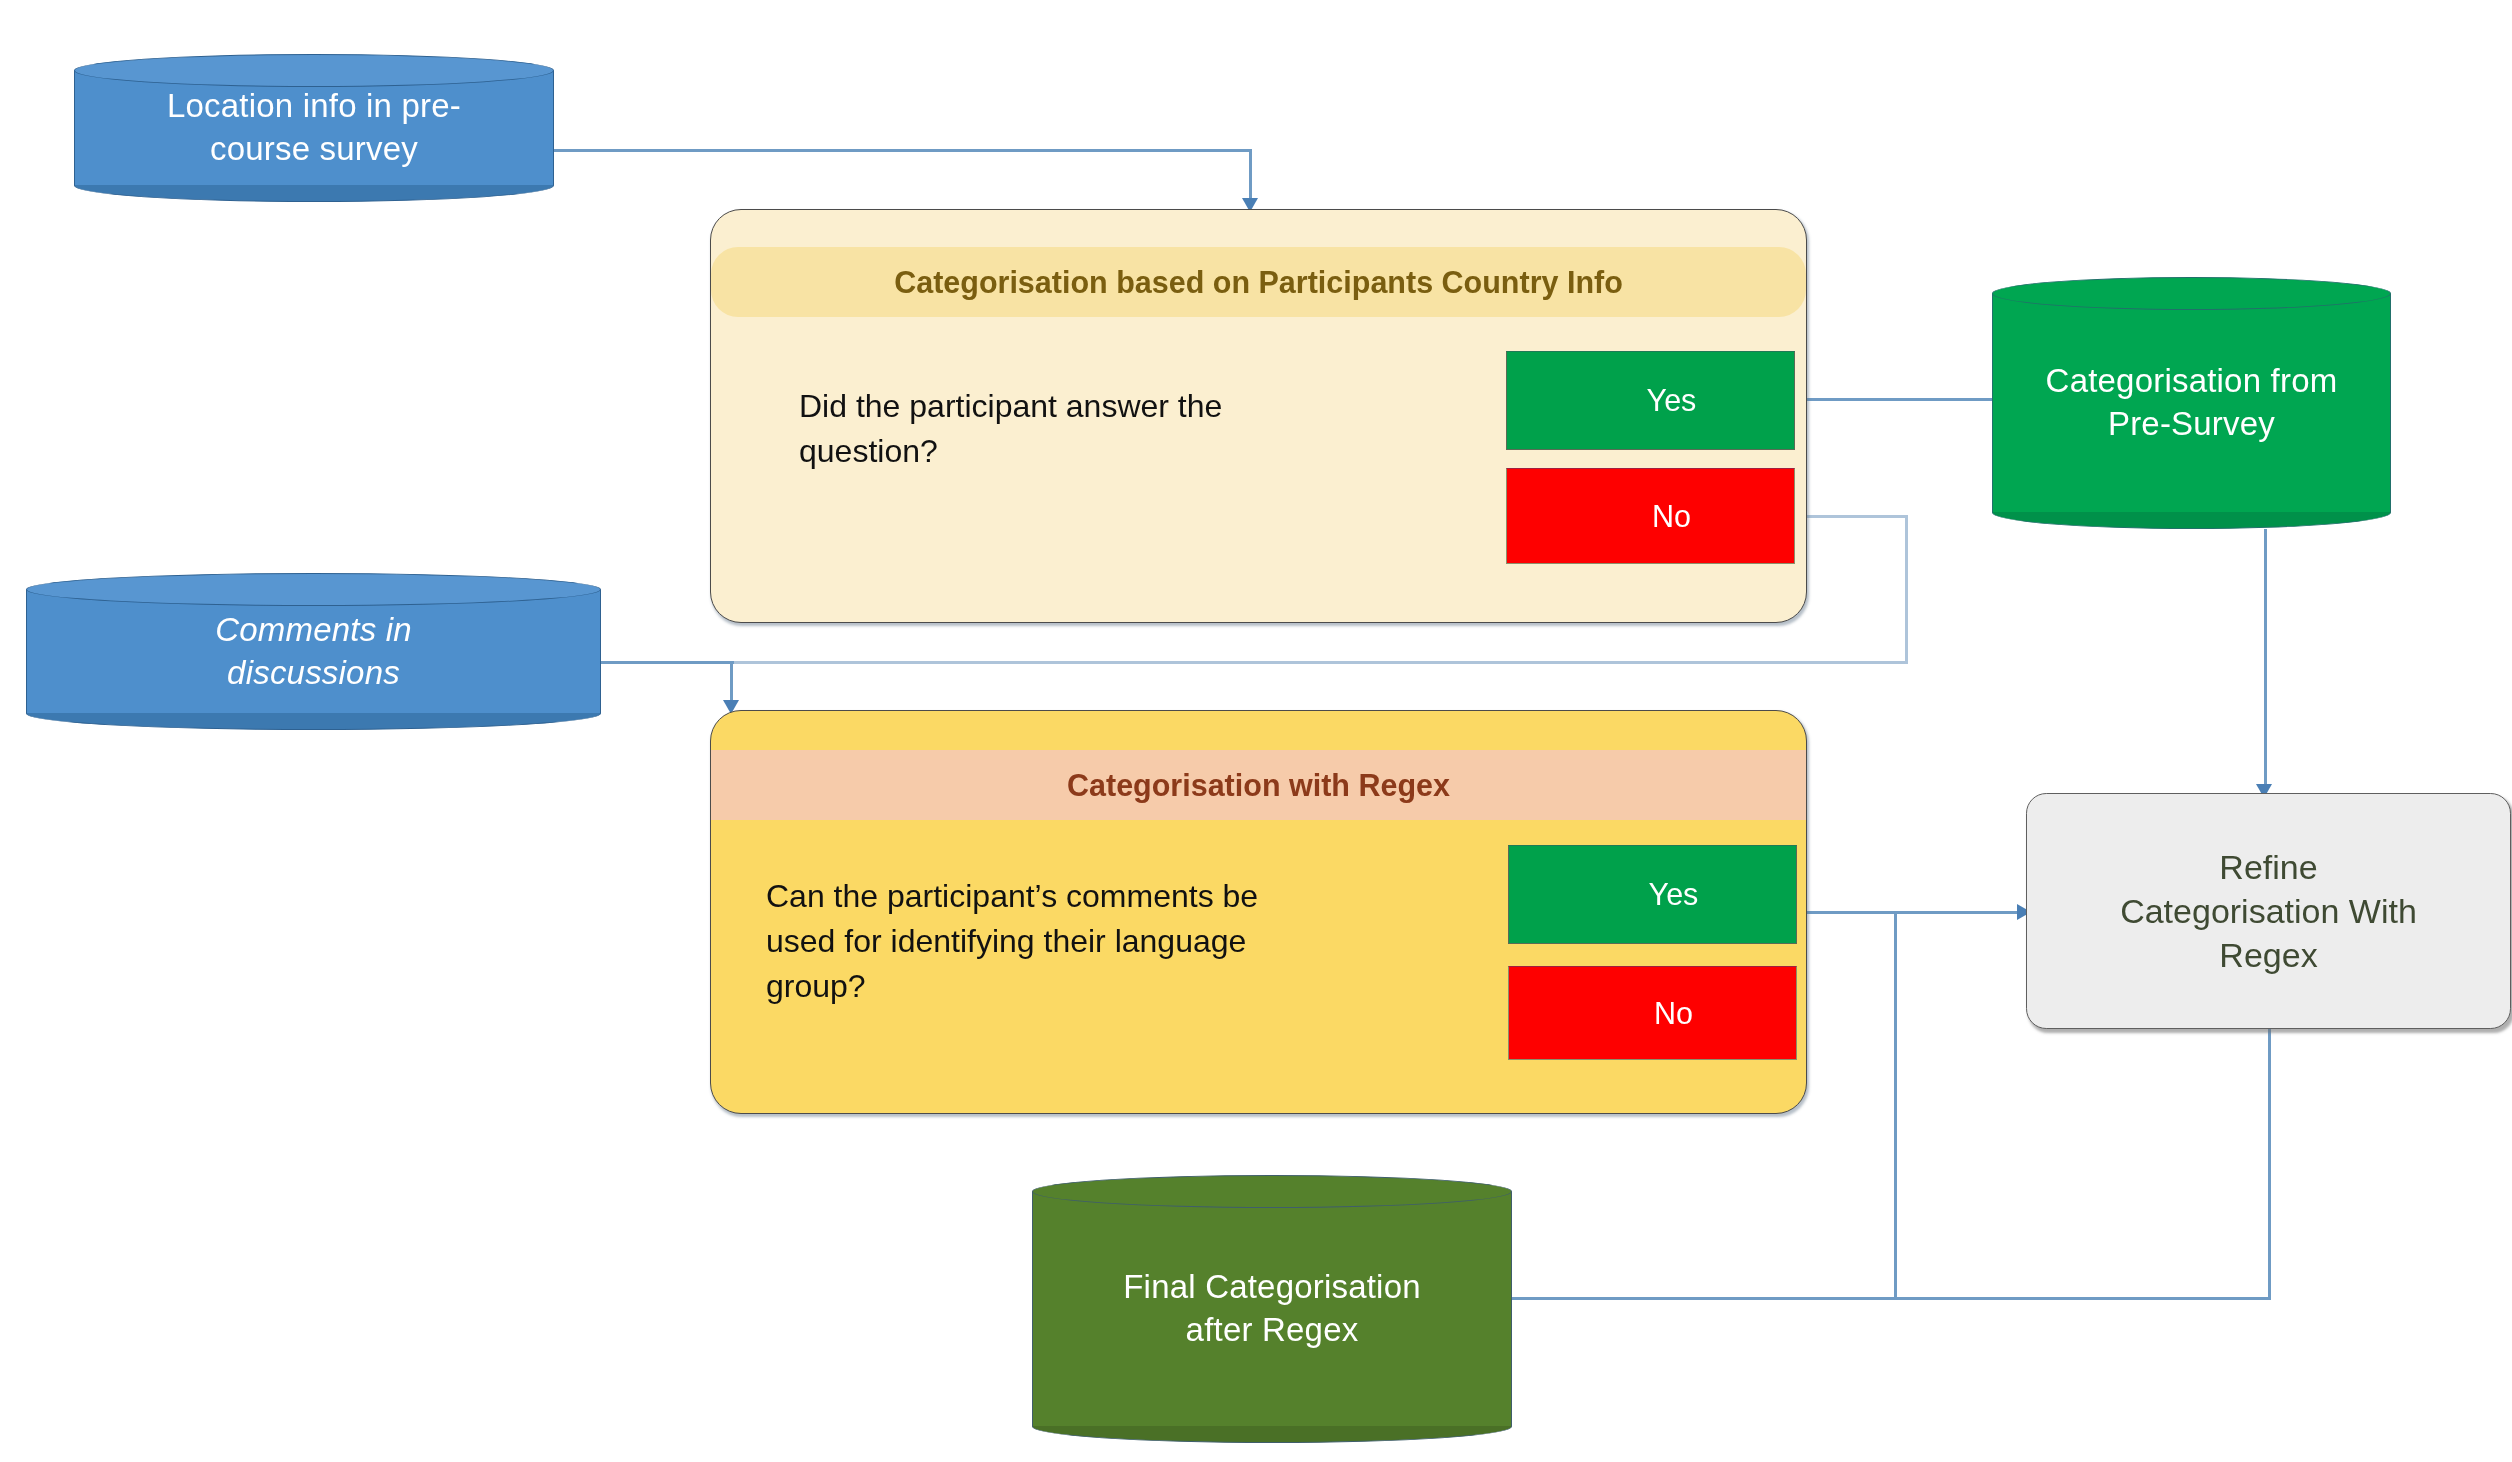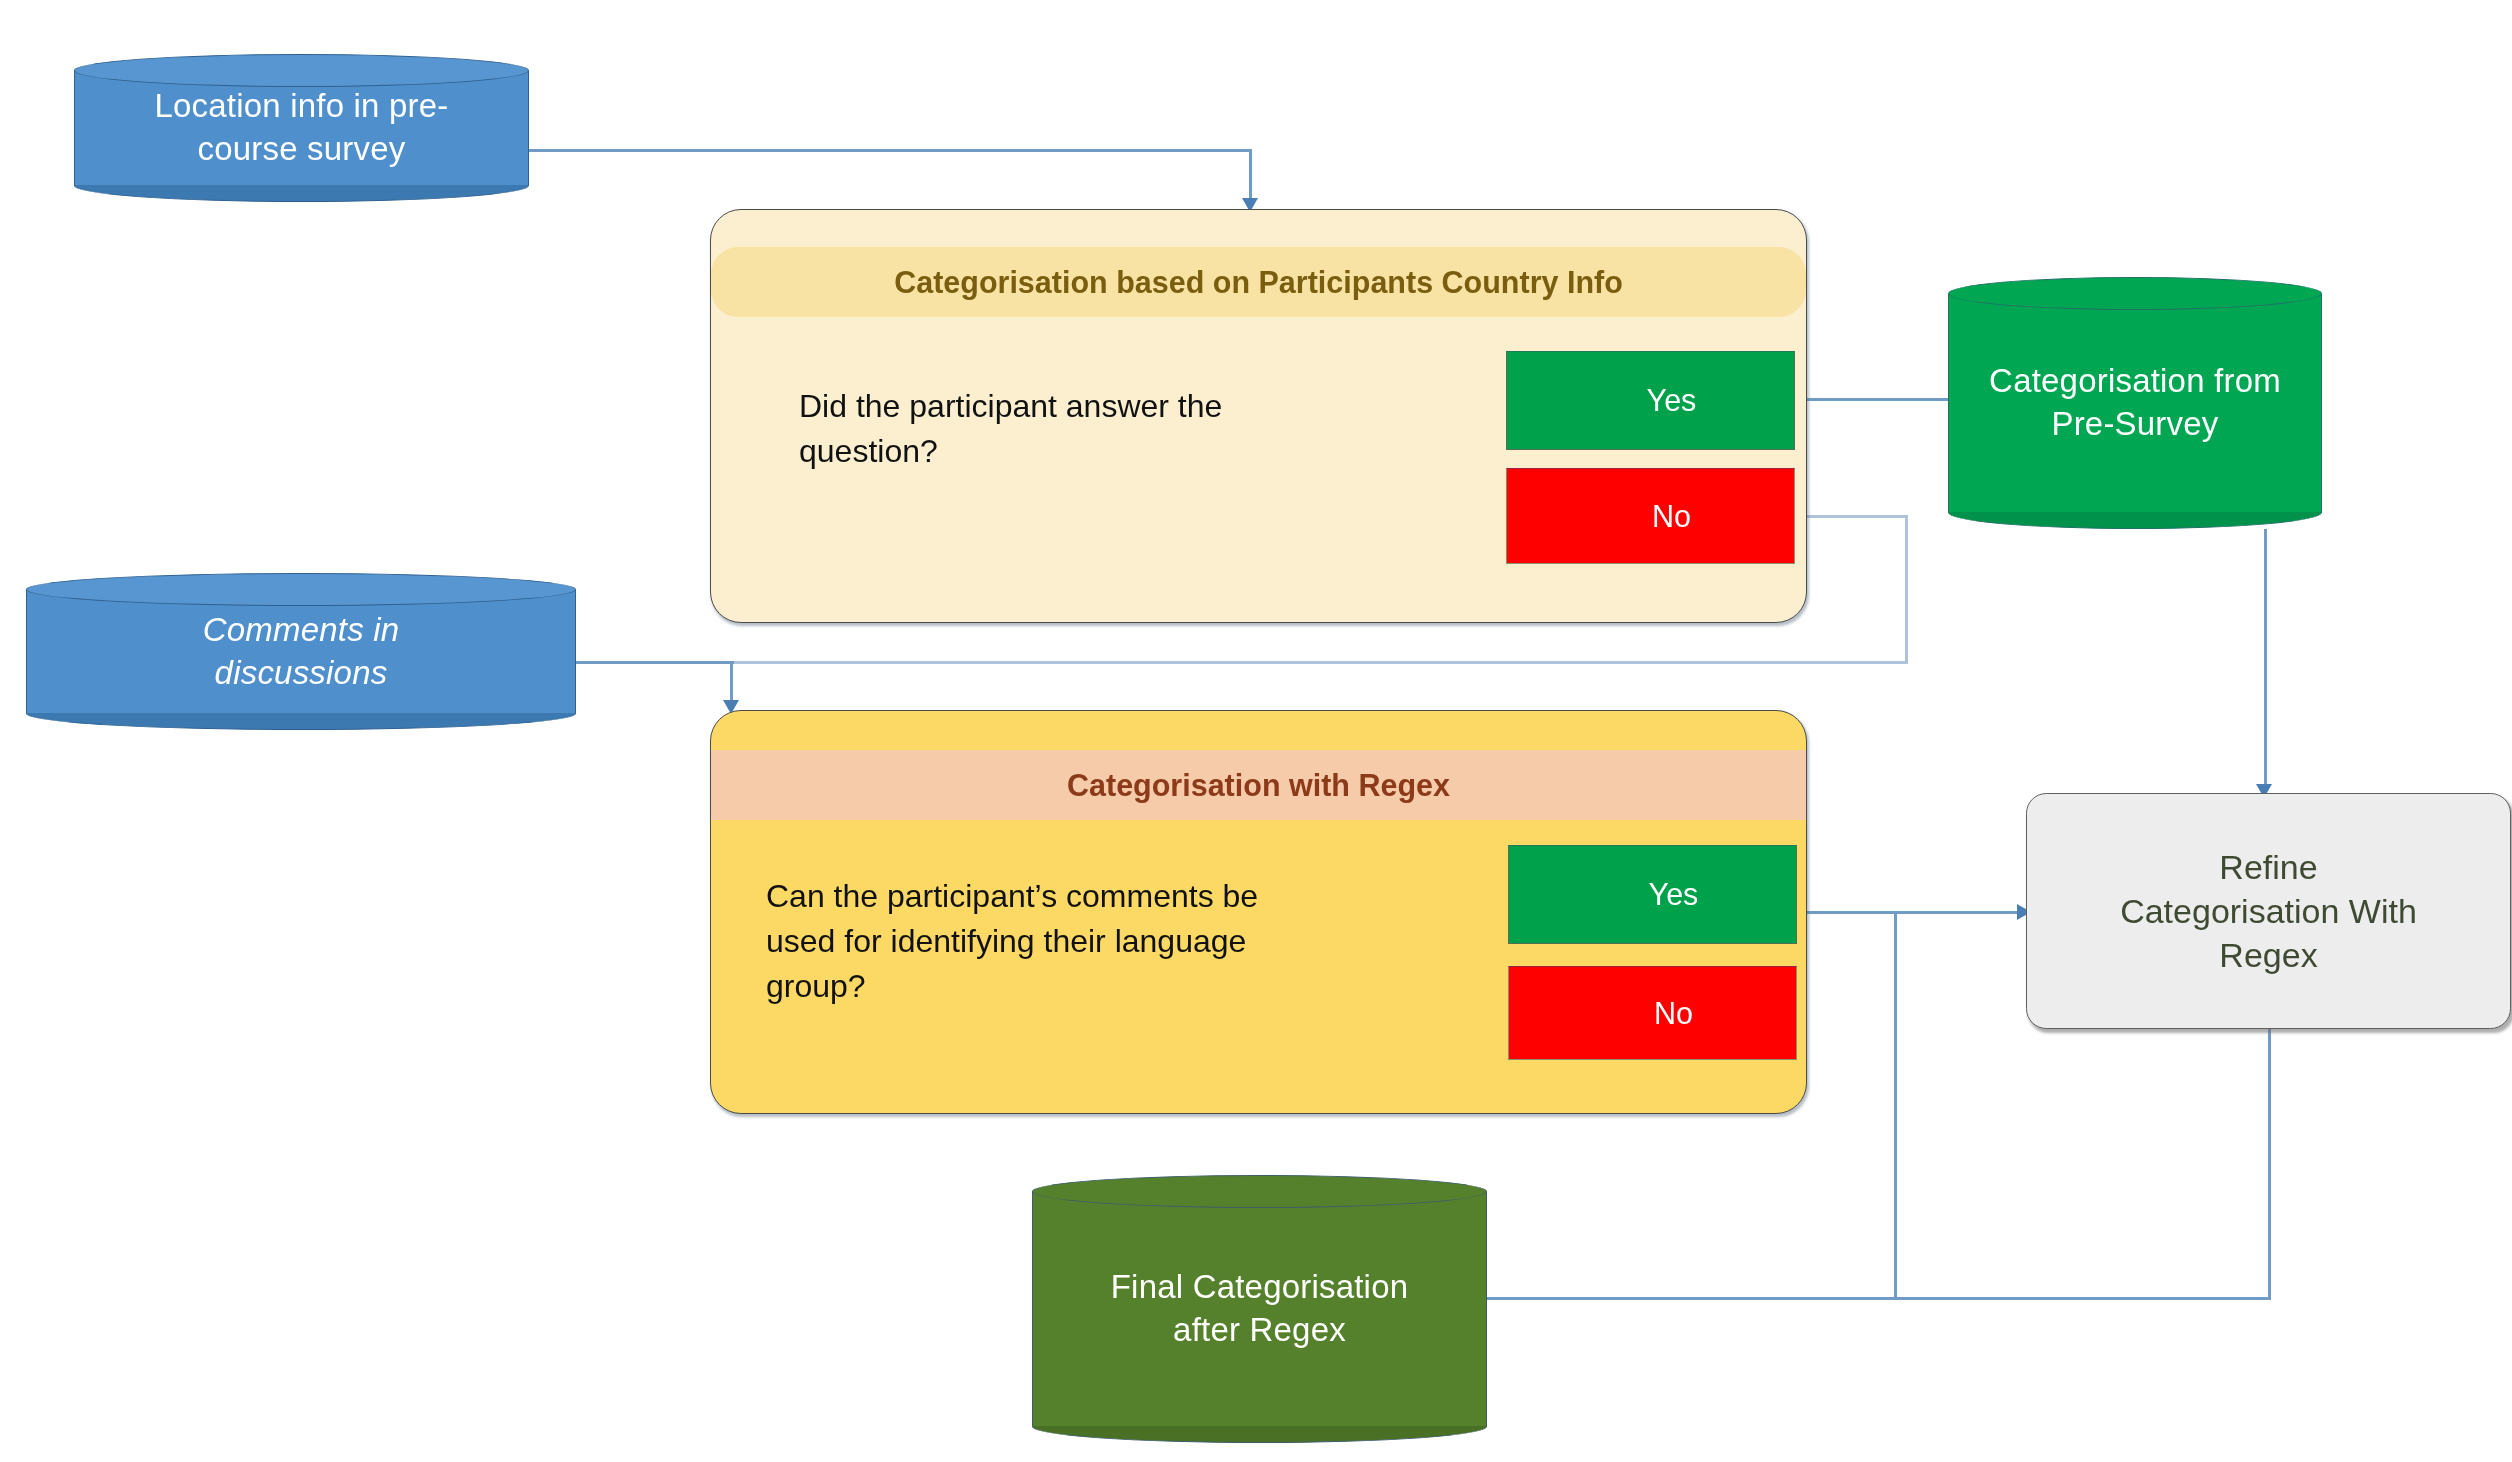--- a/index.html
+++ b/index.html
@@ -1,21 +1,21 @@
 <!DOCTYPE html>
 <html style="font-size:15px"><head>
 <meta charset="utf-8">
 <title>Categorisation Flowchart</title>
 <style>
   html,body{margin:0;padding:0;background:#ffffff;}
   body{font-family:"Liberation Sans", sans-serif;}
   #stage{position:relative;width:2512px;height:1463px;background:#ffffff;overflow:hidden;}
 
   
-  .cyl{position:absolute;}
+  .cyl{position:absolute;padding-left:25px;}
   .cyl .body{position:absolute;left:0;right:0;top:16.6px;bottom:16.6px;}
   .cyl .top{position:absolute;left:0;right:0;top:0;height:33px;border-radius:50%;}
   .cyl .bot{position:absolute;left:0;right:0;bottom:0;height:33px;border-radius:50%;}
   .cyl .label{position:absolute;left:0;right:0;top:0;bottom:0;display:flex;
       align-items:center;justify-content:center;text-align:center;
       color:#ffffff;font-size:33px;line-height:1.30;padding:0 24px;
       box-sizing:border-box;white-space:pre-line;letter-spacing:0.2px;}
 
   
   .panel{position:absolute;border-radius:31px;box-sizing:border-box;
@@ -94,21 +94,21 @@
   </div>
 
   <div class="cyl" style="left:26px;top:573px;width:550px;height:157px;font-style:italic;">
     <div class="bot" style="background:#3C79B0;border:1.8px solid #2E6191;box-sizing:border-box;"></div>
     <div class="body" style="background:#4E8FCC;border-left:1.8px solid #2E6191;border-right:1.8px solid #2E6191;box-sizing:border-box;"></div>
     <div class="top" style="background:#5896D1;border:1.8px solid #2E6191;box-sizing:border-box;"></div>
     <div class="label">Comments in
 discussions</div>
   </div>
 
-  <div class="cyl" style="left:1948px;top:277px;width:374px;height:252px;">
+  <div class="cyl" style="left:1992px;top:277px;width:374px;height:252px;">
     <div class="bot" style="background:#00914A;border:1.8px solid #21706A;box-sizing:border-box;"></div>
     <div class="body" style="background:#00A651;border-left:1.8px solid #21706A;border-right:1.8px solid #21706A;box-sizing:border-box;"></div>
     <div class="top" style="background:#00A651;border:1.8px solid #21706A;box-sizing:border-box;"></div>
     <div class="label">Categorisation from
 Pre-Survey</div>
   </div>
 
   <div class="cyl" style="left:1032px;top:1175px;width:455px;height:268px;">
     <div class="bot" style="background:#4A7026;border:1.8px solid #3F5E6B;box-sizing:border-box;"></div>
     <div class="body" style="background:#55812C;border-left:1.8px solid #3F5E6B;border-right:1.8px solid #3F5E6B;box-sizing:border-box;"></div>

